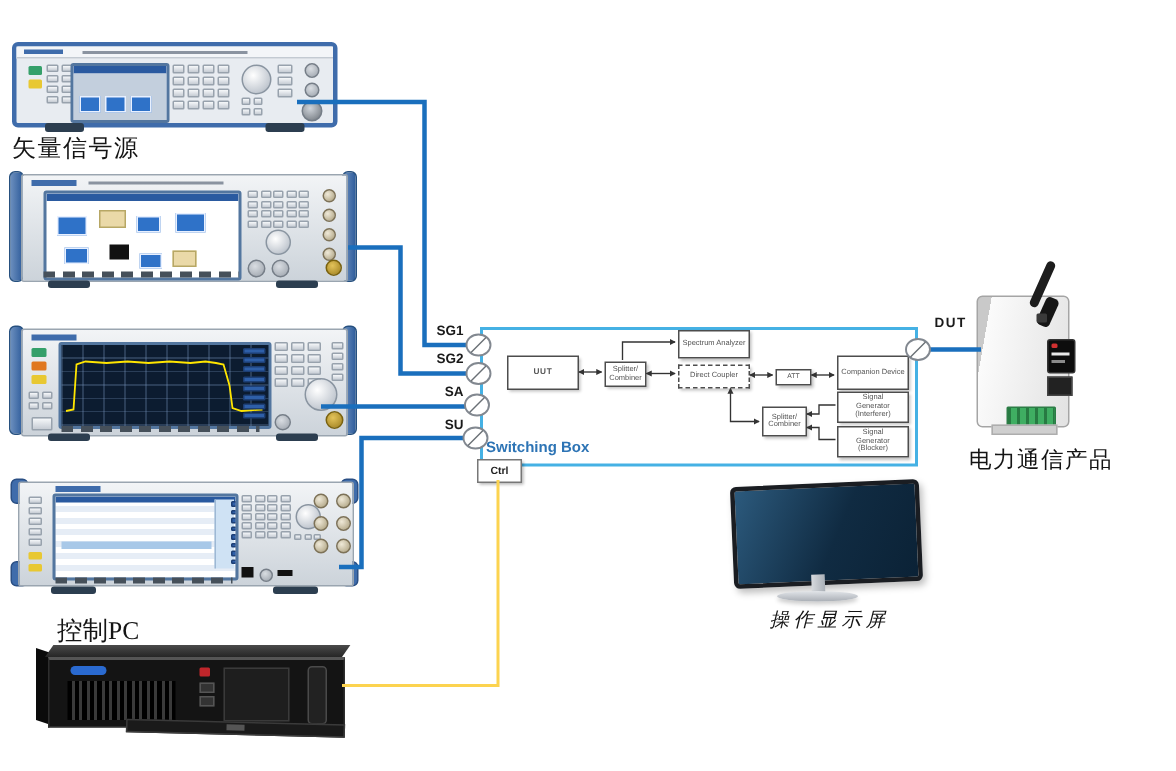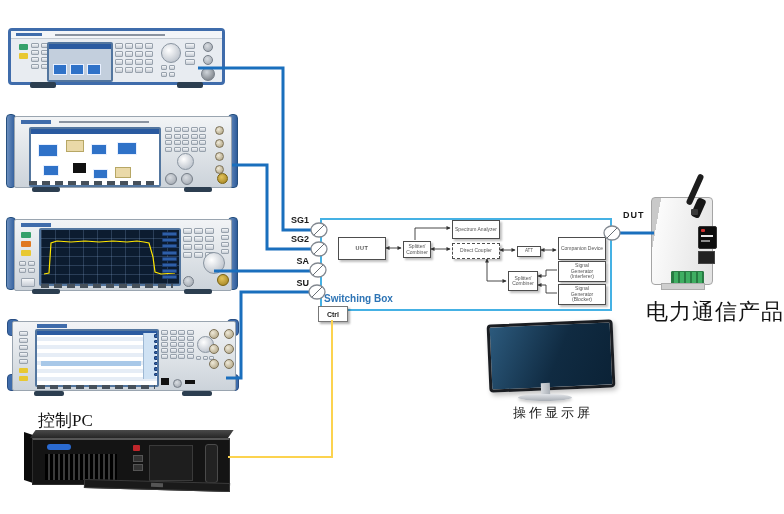--- a/index.html
+++ b/index.html
@@ -62,23 +62,24 @@
   
   .ant{position:absolute;background:#161616;border-radius:3px;}
   
   #overlay{position:absolute;left:0;top:0;z-index:20;pointer-events:none;}
 </style>
 </head>
 <body>
 
 <div id="stage">
 
+  <div class="abs cjk dev-label" style="left:8px;top:89px;">矢量信号源</div>
   <div class="abs cjk" style="left:38px;top:409px;font-size:17px;font-weight:500;">控制PC</div>
-  <div class="abs cjk" style="left:646px;top:297px;font-size:22px;letter-spacing:1px;">电力通信产品</div>
-  <div class="abs cjk" style="left:513px;top:404px;font-size:13px;letter-spacing:3px;">操作显示屏</div>
+  <div class="abs cjk" style="left:646px;top:297px;font-size:15px;letter-spacing:1px;">电力通信产品</div>
+  <div class="abs cjk" style="left:513px;top:404px;font-size:13px;letter-spacing:3px;font-style:italic;">操作显示屏</div>
 
   <div class="inst" style="left:8px;top:28px;width:217px;height:57px;">
     <div class="abs" style="inset:0;border:3px solid #3f6cab;border-radius:4px;background:#e8ecf1;">
       <div class="abs" style="left:0;top:0;right:0;height:7px;background:#f3f5f8;border-bottom:1px solid #c3cad2;">
         <div class="abs" style="left:5px;top:2px;width:26px;height:3px;background:#3f6cab;"></div>
         <div class="abs" style="left:44px;top:2.5px;width:110px;height:2px;background:#8a93a0;"></div>
       </div>
       <div class="abs led" style="left:8px;top:13px;width:9px;height:6px;background:#35a06a;"></div>
       <div class="abs led" style="left:8px;top:22px;width:9px;height:6px;background:#e8c832;"></div>
       <div class="abs" style="left: 20px; top: 12px; display: grid; grid-template-columns: repeat(2, 8px); grid-auto-rows: 5px; gap: 2px;">

